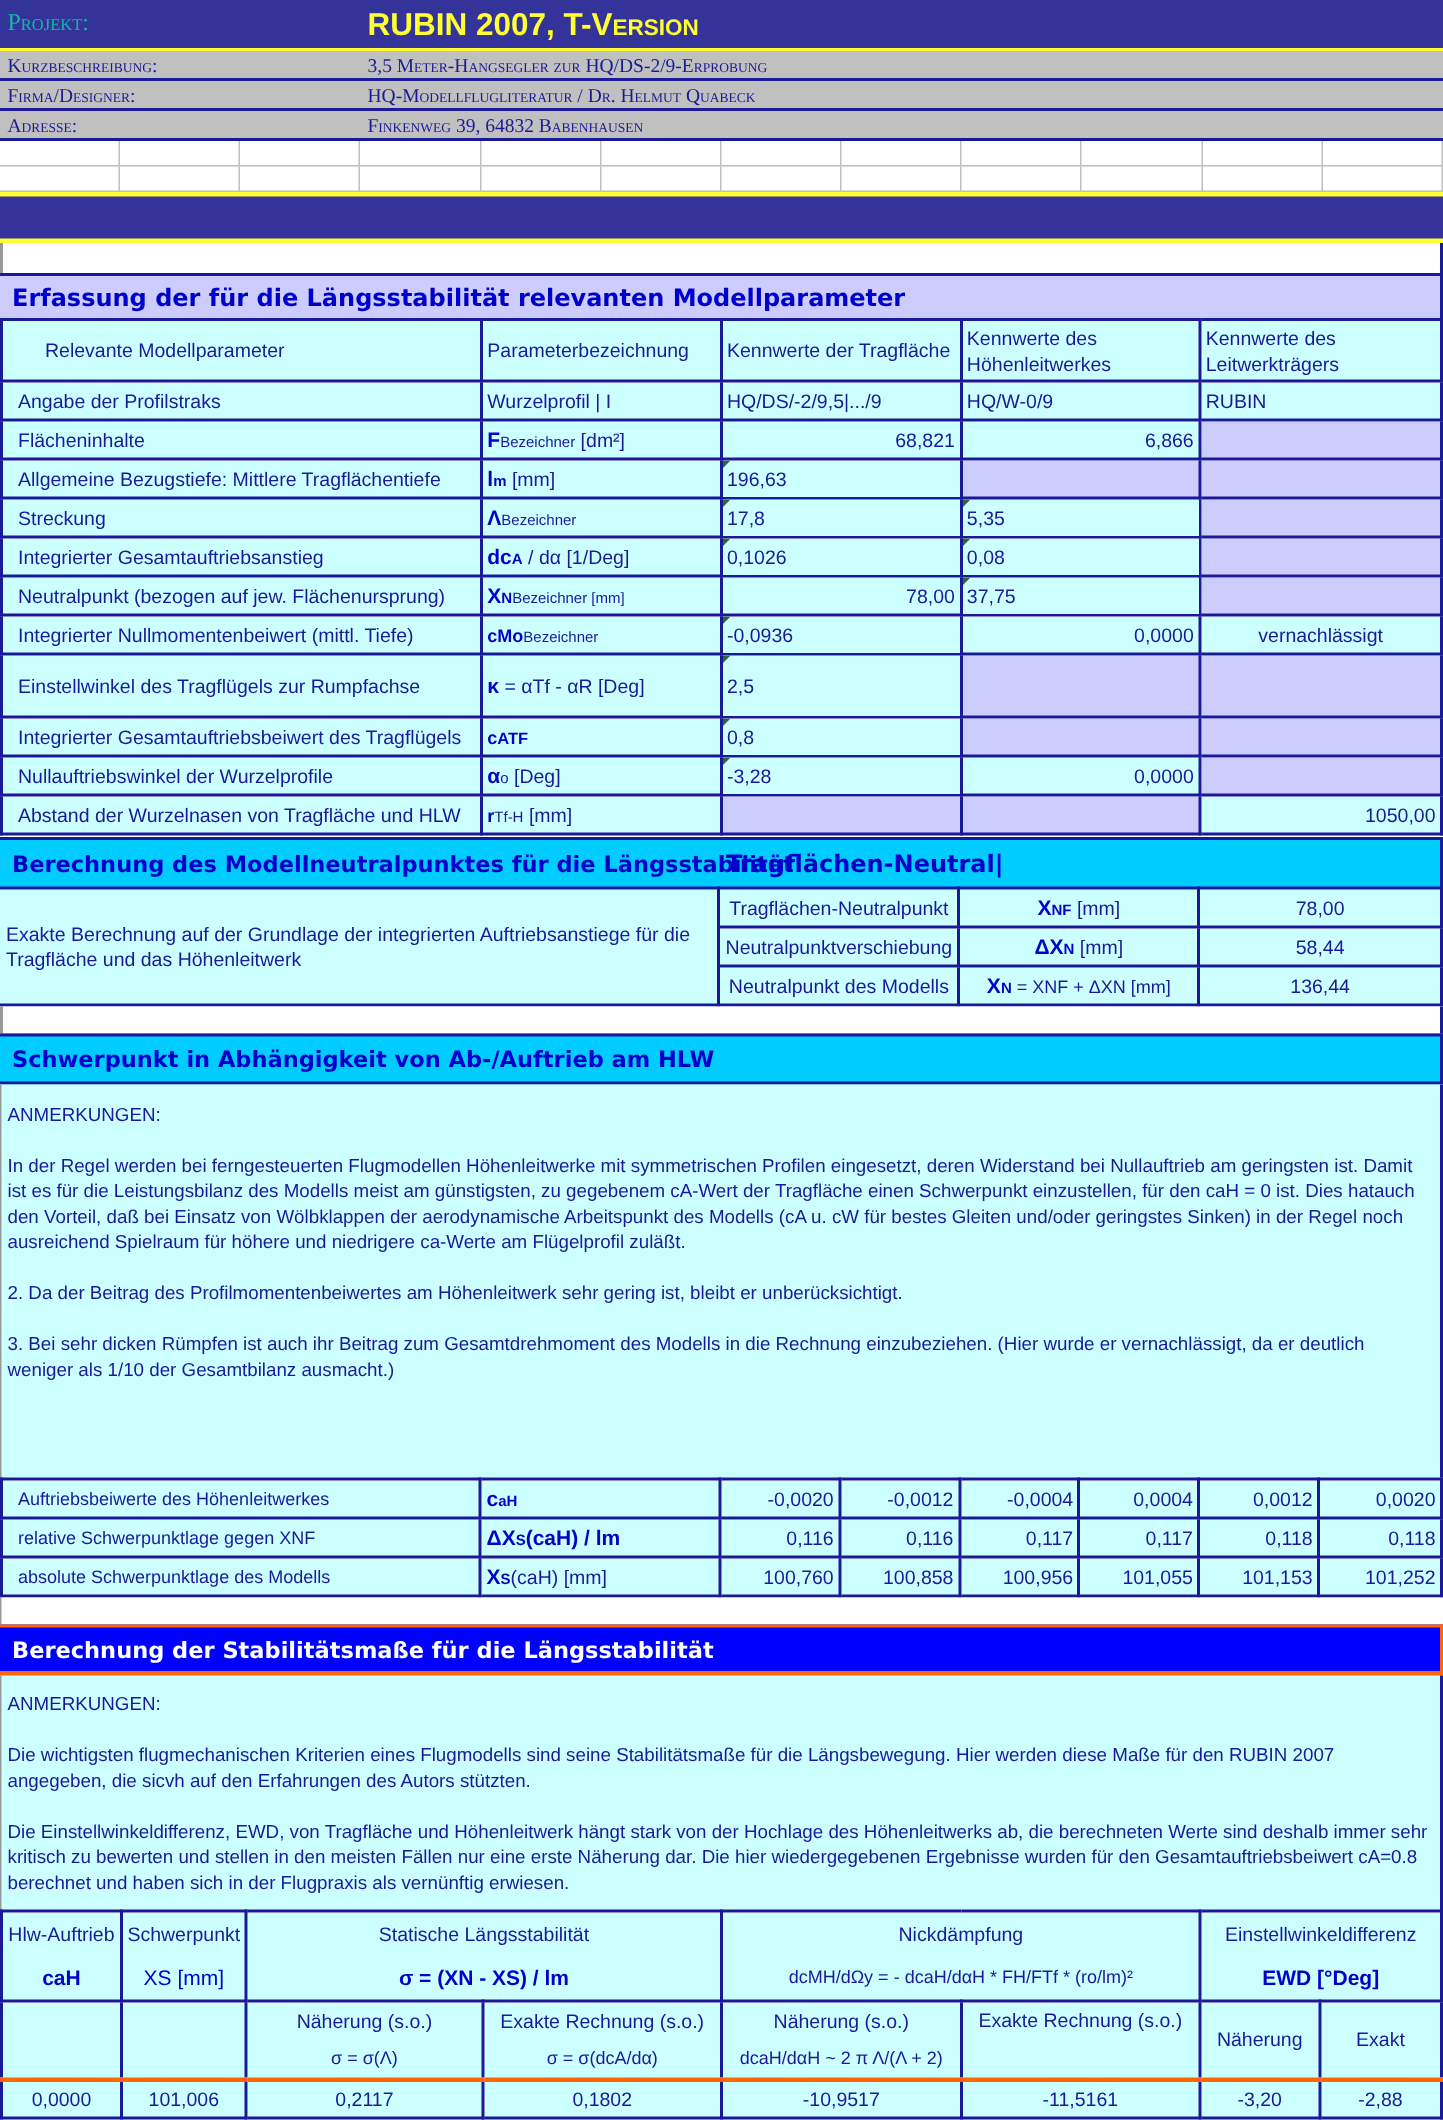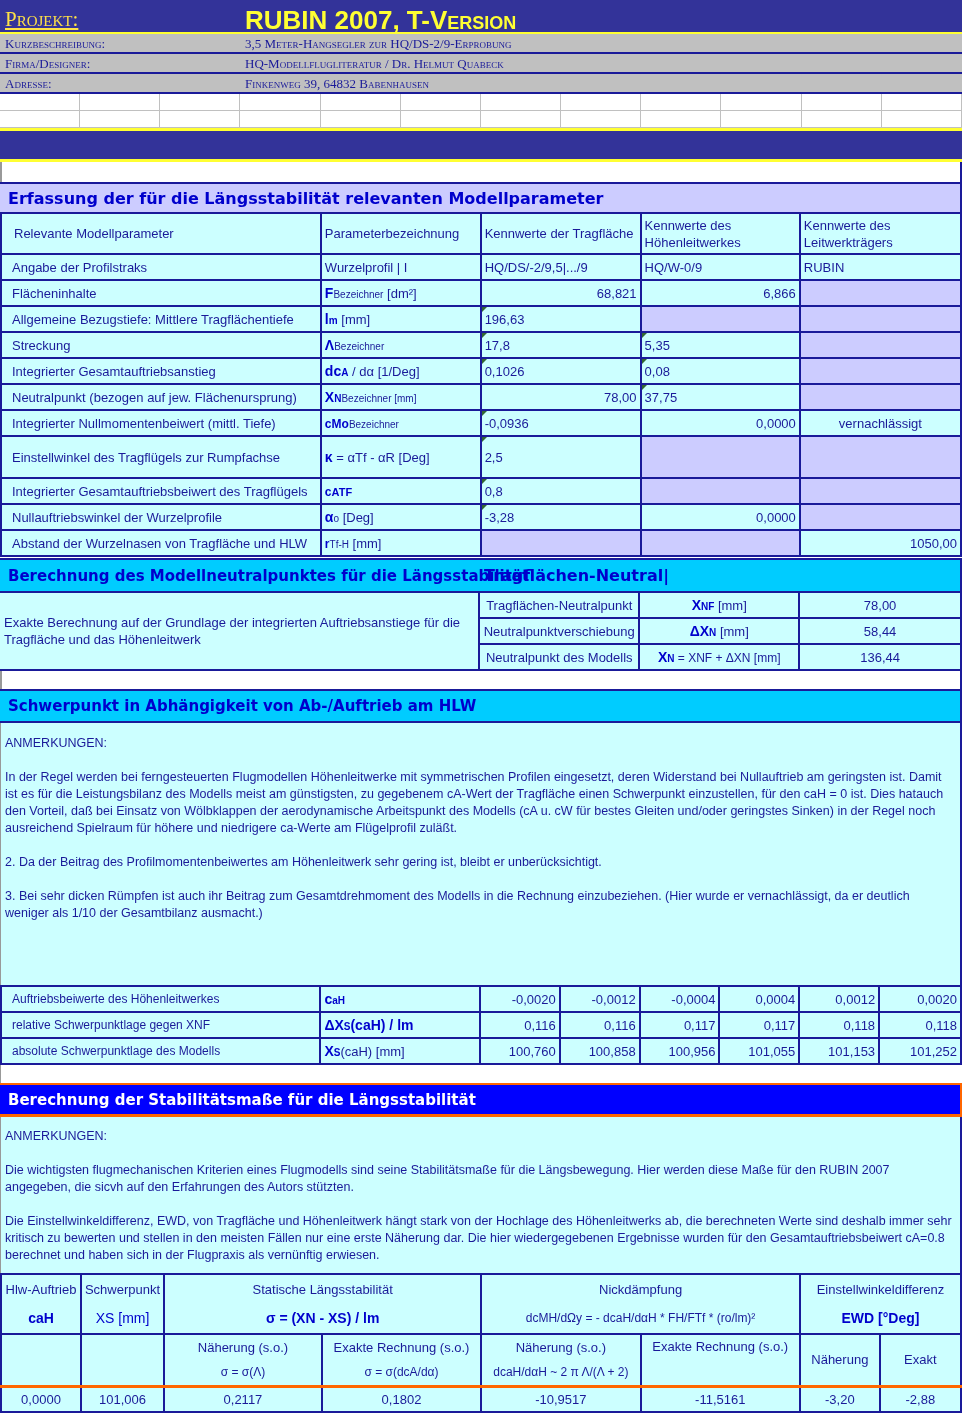--- a/index.html
+++ b/index.html
@@ -1,21 +1,21 @@
 <!DOCTYPE html>
 <html><head>
 <meta charset="utf-8">
 <style>
   * { box-sizing: border-box; margin: 0; padding: 0; }
   body { width: 962px; height: 1413px; background: #ffffff; font-family: "Liberation Sans", sans-serif; color: #1a1a99; overflow: hidden; position: relative; }
   .abs { position: absolute; }
   .hdr-title { background: #333399; border-bottom: 2px solid #ffff33; }
   .caps { font-family: "Liberation Serif", serif; font-variant: small-caps; }
-  .proj-label { color: #fde047; font-size: 21px; text-decoration: underline; }
-  .proj-value { color: #ffff33; font-size: 26px; font-weight: bold; font-family: "Liberation Sans", sans-serif; font-variant: small-caps; }
+  .proj-label { color: #14b8a6; font-size: 16px; }
+  .proj-value { color: #ffff33; font-size: 21px; font-weight: bold; font-family: "Liberation Sans", sans-serif; font-variant: small-caps; }
   .info-row { background: #c0c0c0; border-bottom: 2px solid #1a1a99; color: #1a1a99; font-size: 13px; }
   .gridrow { border-bottom: 1px solid #c0c0c0; }
   .gridcell { border-right: 1px solid #c0c0c0; height: 100%; }
   .main-title { background: #333399; border-top: 3px solid #ffff33; border-bottom: 3px solid #ffff33; color: #ffff33; font-size: 19px; font-weight: bold; font-family: "Liberation Serif", serif; font-variant: small-caps; }
   .lav { background: #ccccff; }
   .cyan { background: #ccffff; }
   .sky { background: #00ccff; }
   .sec-title { color: #0000cc; font-size: 16px; font-family: "DejaVu Sans", sans-serif; font-weight: bold; font-style: italic; }
   table { border-collapse: collapse; position: absolute; }
   td { border: 2px solid #1a1a99; font-size: 13px; color: #1a1a99; padding: 0 3px; vertical-align: middle; white-space: nowrap; overflow: hidden; }
@@ -89,21 +89,21 @@
 <table style="left:0;top:212px;width:962px;">
   <colgroup>
       <col style="width:320px">
       <col style="width:160px">
       <col style="width:160px">
       <col style="width:160px">
       <col style="width:162px">
     </colgroup>
   <tbody>
       <tr class="cyan" style="height:41px;">
-    <td class="l" style="padding-left:12px;">Relevante Modellparameter</td>
+    <td class="l" style="padding-left:28px;">Relevante Modellparameter</td>
     <td>Parameterbezeichnung</td>
     <td>Kennwerte der Tragfläche</td>
     <td style="white-space:normal;line-height:17px;">Kennwerte des Höhenleitwerkes</td>
     <td style="white-space:normal;line-height:17px;">Kennwerte des Leitwerkträgers</td>
   </tr>
 
   <tr class="cyan" style="height:26px;">
     <td style="padding-left:10px;">Angabe der Profilstraks</td>
     <td><span>Wurzelprofil | I</span></td>
     <td>HQ/DS/-2/9,5|.../9</td>

